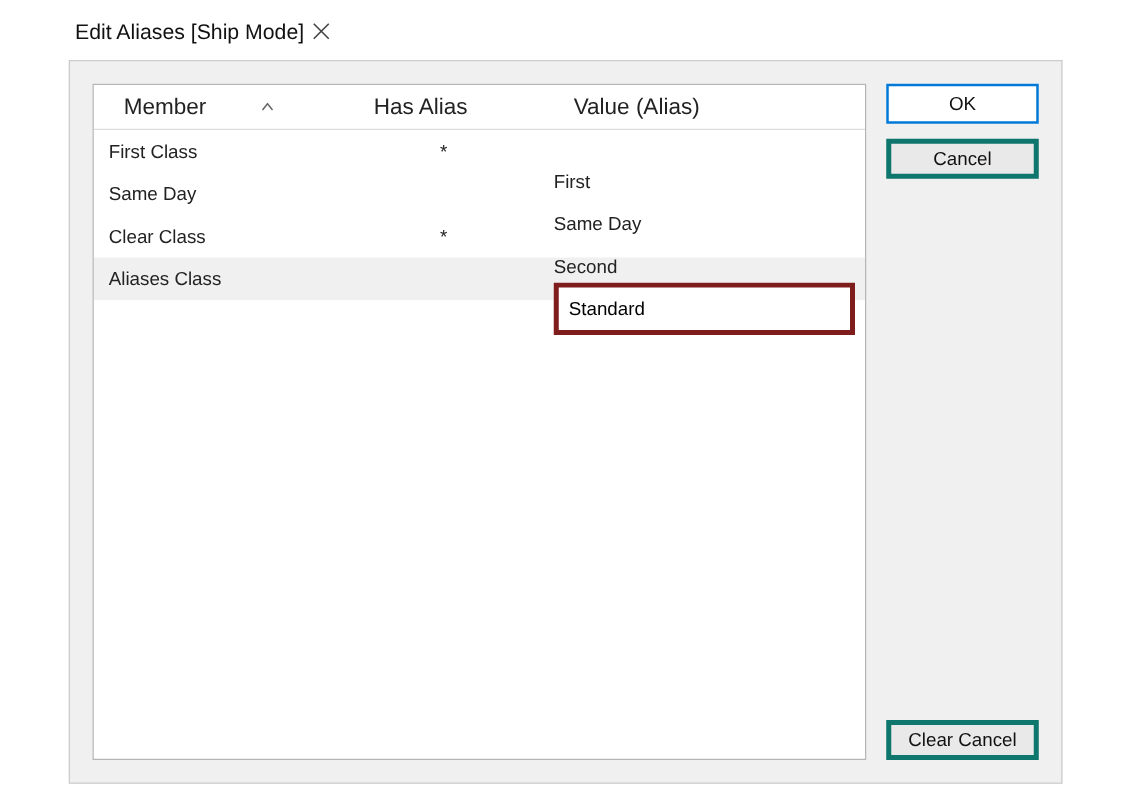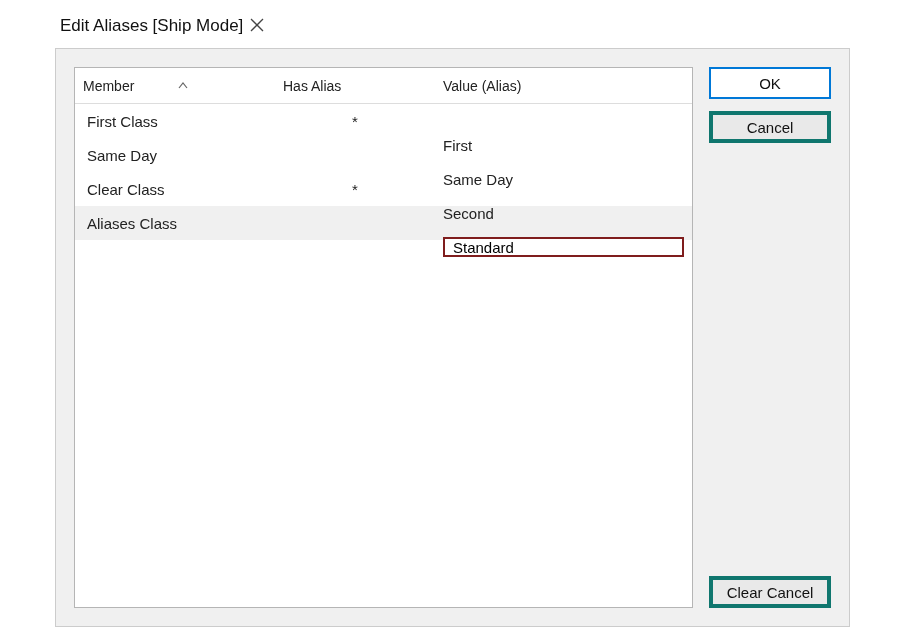--- a/index.html
+++ b/index.html
@@ -70,22 +70,22 @@
     }
     .table-header {
       display: flex;
       border-bottom: 1px solid #ddd;
       height: 36px;
       align-items: stretch;
     }
     .th {
       display: flex;
       align-items: center;
-      padding: 0 8px;
-      font-size: 14px;
+      padding: 0 24px;
+      font-size: 18px;
       color: #222;
       position: relative;
       user-select: none;
       cursor: pointer;
     }
     .th.col-member { width: 200px; }
     .th.col-hasalias { width: 160px; }
     .th.col-value { flex: 1; }
     .sort-caret {
       margin-left: 44px;
@@ -113,22 +113,22 @@
       font-size: 15px;
       color: #222;
       overflow: hidden;
       white-space: nowrap;
     }
     .td.col-member { width: 200px; }
     .td.col-hasalias { width: 160px; text-align: center; }
     .td.col-value { flex: 1; padding: 0 8px; margin-top: 48px; }
     .cell-input {
       width: 100%;
-      height: 20px;
-      border: 2px solid #7f1d1d;
+      height: 42px;
+      border: 4px solid #7f1d1d;
       padding: 0 8px;
       font-family: inherit;
       font-size: 15px;
       background: #ffffff;
       outline: none;
     }
     .button-col {
       width: 122px;
       display: flex;
       flex-direction: column;

